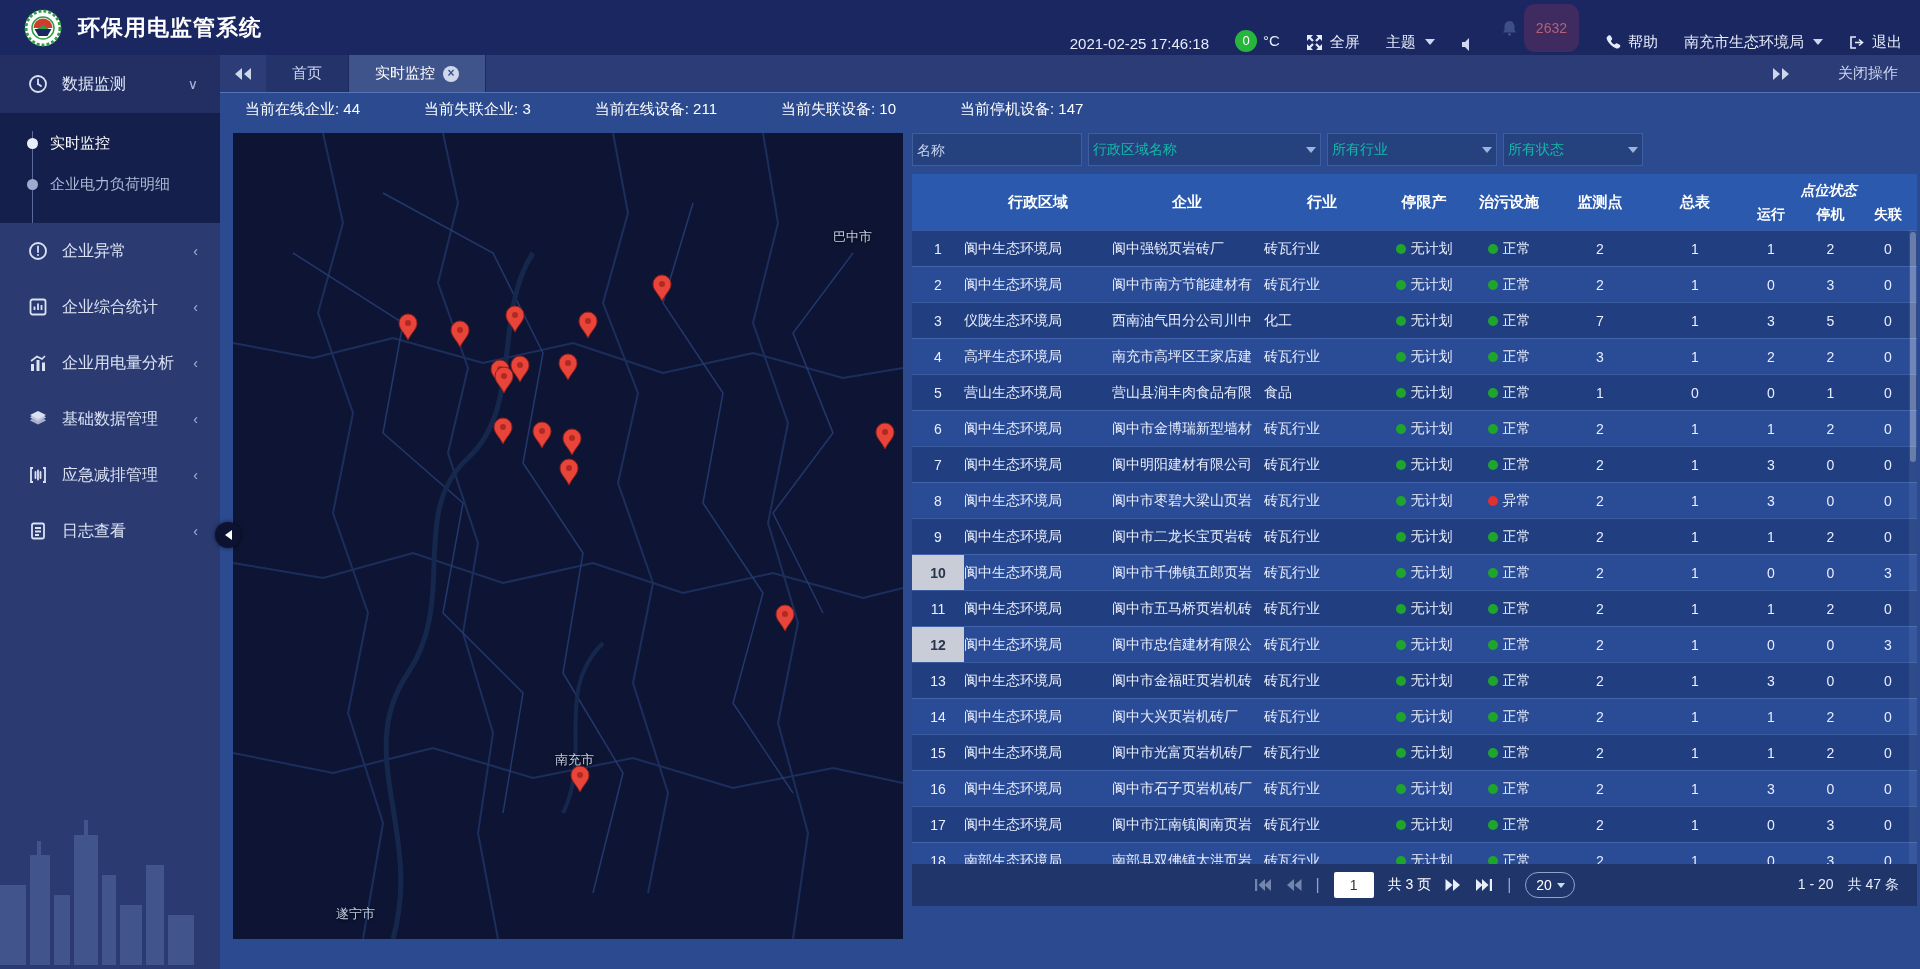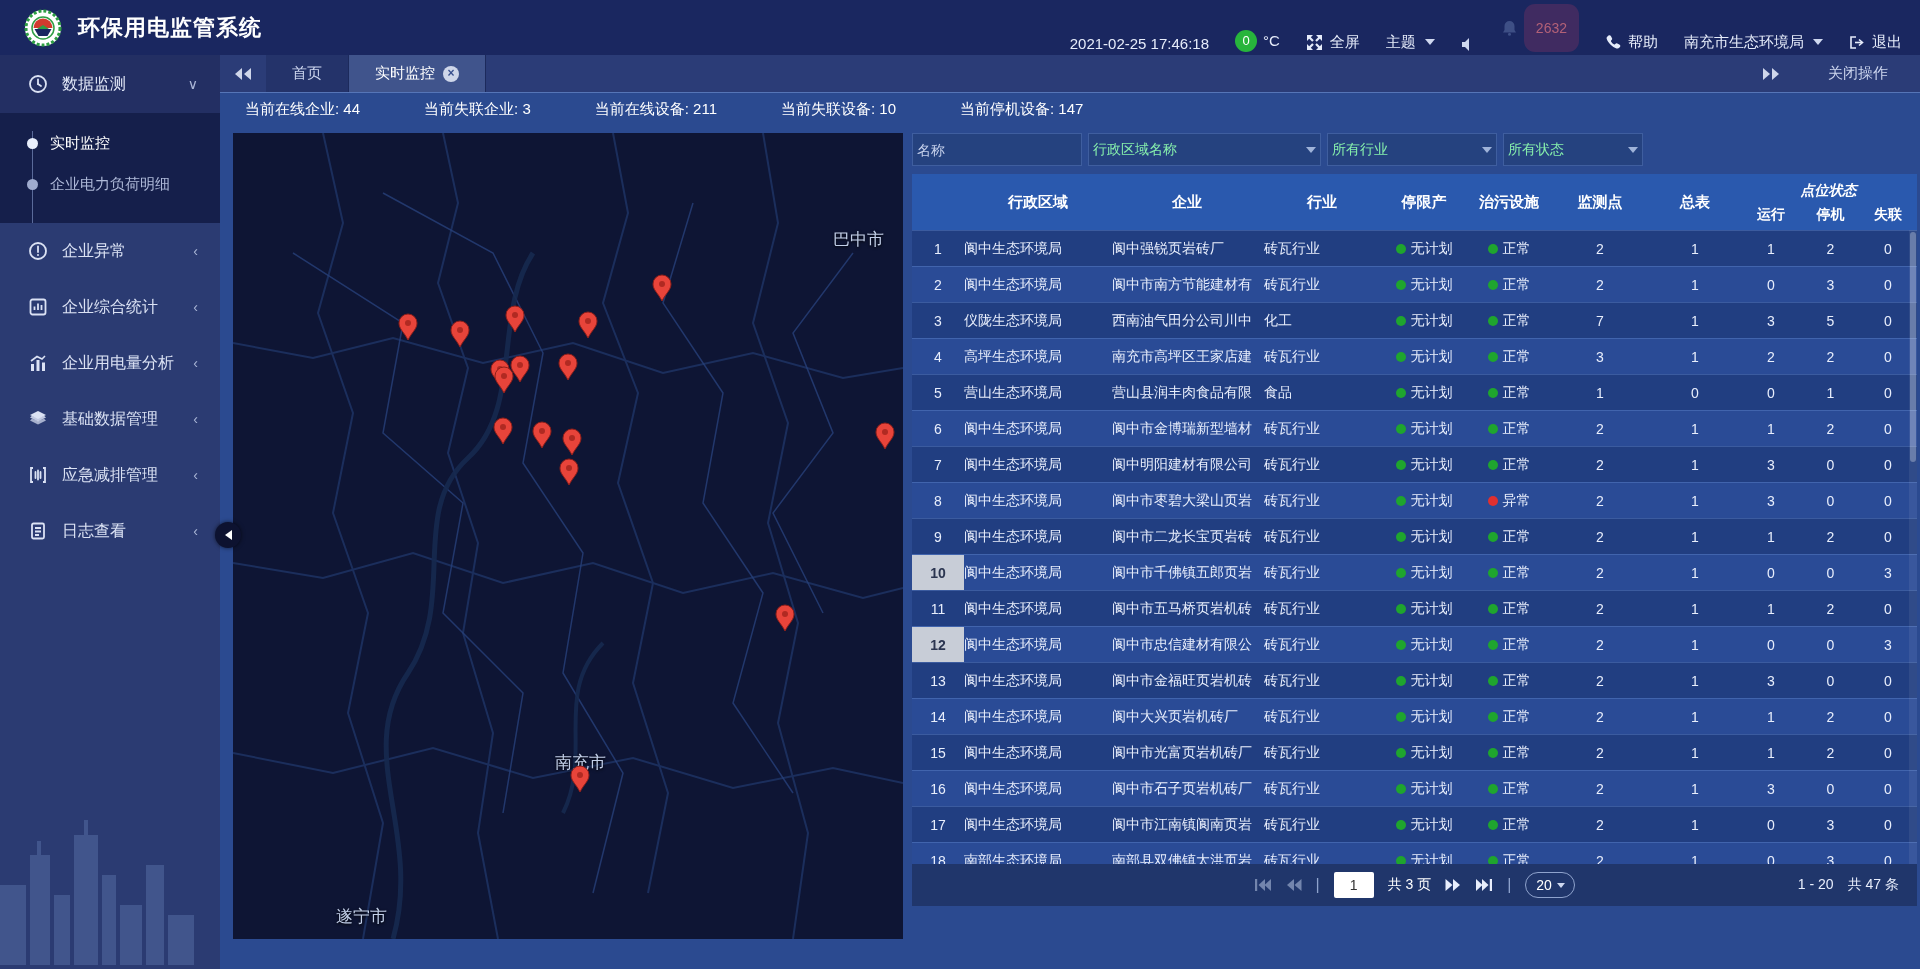--- a/index.html
+++ b/index.html
@@ -49,46 +49,46 @@
   .content { flex:1; display:flex; flex-direction:column; background:#2b4a90; min-width:0; }
 
   
   .tabbar { height:37px; background:#2b3c77; display:flex; align-items:stretch; flex:none; }
   .tab-nav { width:46px; display:flex; align-items:center; justify-content:center; cursor:pointer; }
   .tab { display:flex; align-items:center; gap:8px; padding:0 26px; font-size:15px; color:#ccd5ee; cursor:pointer;
     background:#24336a; border-right:1px solid #1c2a5c; }
   .tab.active { background:#40548c; color:#fff; }
   .tab-close { width:16px; height:16px; border-radius:50%; background:#cfd7ea; color:#39508e; font-size:12px;
     line-height:15px; text-align:center; font-weight:bold; cursor:pointer; }
-  .tabbar-right { margin-left:auto; display:flex; align-items:center; gap:34px; padding-right:32px; }
+  .tabbar-right { margin-left:auto; display:flex; align-items:center; gap:34px; padding-right:22px; }
   .close-ops { font-size:15px; color:#ccd5ee; cursor:pointer; }
 
   
   .statsbar { height:33px; background:#2b4a90; border-top:1px solid rgba(140,170,230,.45); display:flex;
     align-items:center; padding-left:25px; gap:64px; font-size:15px; color:#fff; flex:none; }
   .stat { white-space:nowrap; }
 
   
   .body { flex:1; display:flex; padding:8px 3px 0 13px; min-height:0; }
 
   
   .map { width:670px; height:806px; background:#0e1534; position:relative; flex:none; overflow:hidden; }
-  .city-label { position:absolute; font-size:17px; color:#c2cfe8; text-shadow:0 1px 3px #000; white-space:nowrap; }
+  .city-label { position:absolute; font-size:13px; color:#c2cfe8; text-shadow:0 1px 3px #000; white-space:nowrap; }
   .pin { position:absolute; width:22px; height:28px; }
 
   
   .panel { flex:1; margin-left:9px; display:flex; flex-direction:column; min-width:0; }
   .filters { height:33px; display:flex; gap:6px; flex:none; }
   .f-input, .f-select { background:#25427f; border:1px solid #3f5e9f; height:33px; color:#fff; font-size:14px;
     padding:0 4px; display:flex; align-items:center; }
   .f-input { width:170px; }
   .f-input input { background:transparent; border:none; outline:none; color:#fff; font-size:14px; width:100%;
     font-family:inherit; }
   .f-input input::placeholder { color:#c6d1ec; }
-  .f-select { justify-content:space-between; cursor:pointer; color:#86efac; }
+  .f-select { justify-content:space-between; cursor:pointer; color:#14b8a6; }
   .f-select .vchev { width:0; height:0; border-left:5px solid transparent; border-right:5px solid transparent;
     border-top:6px solid #9fb3d9; }
   .f-region { width:233px; } .f-industry { width:170px; } .f-status { width:140px; }
 
   
   .table { margin-top:8px; flex:1; display:flex; flex-direction:column; min-height:0; position:relative; }
   .thead { height:56px; background:#2a59ae; display:flex; flex:none; font-weight:bold; font-size:15px; }
   .th { display:flex; align-items:center; justify-content:center; }
   .th-group { display:flex; flex-direction:column; }
   .group-label { height:26px; display:flex; align-items:flex-end; justify-content:center; font-style:italic; font-size:14px; }

